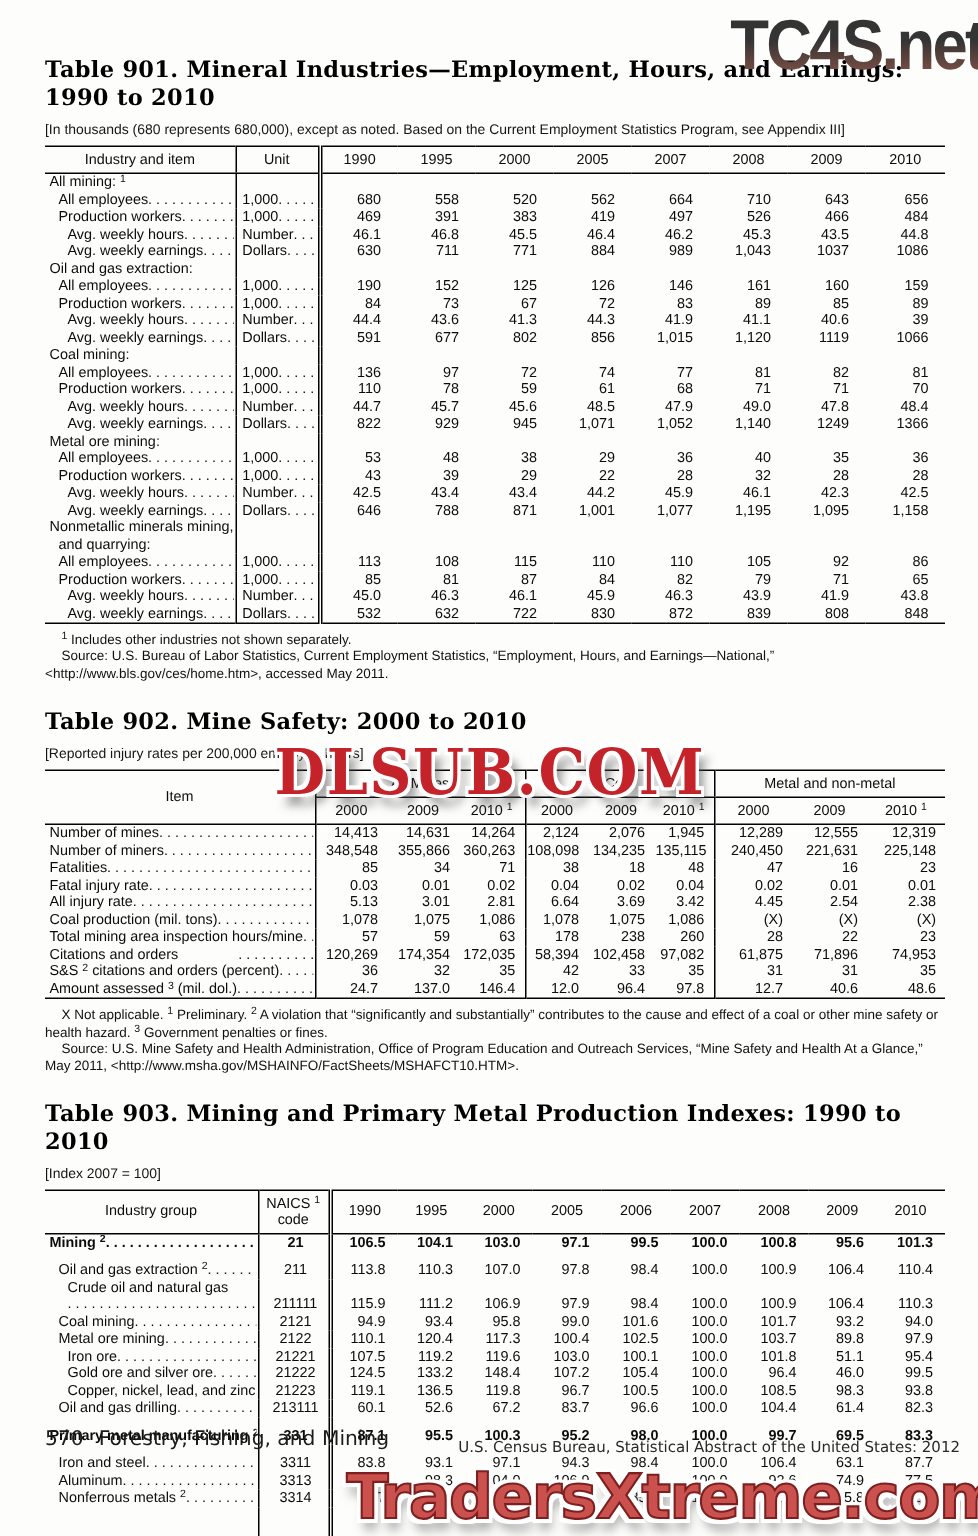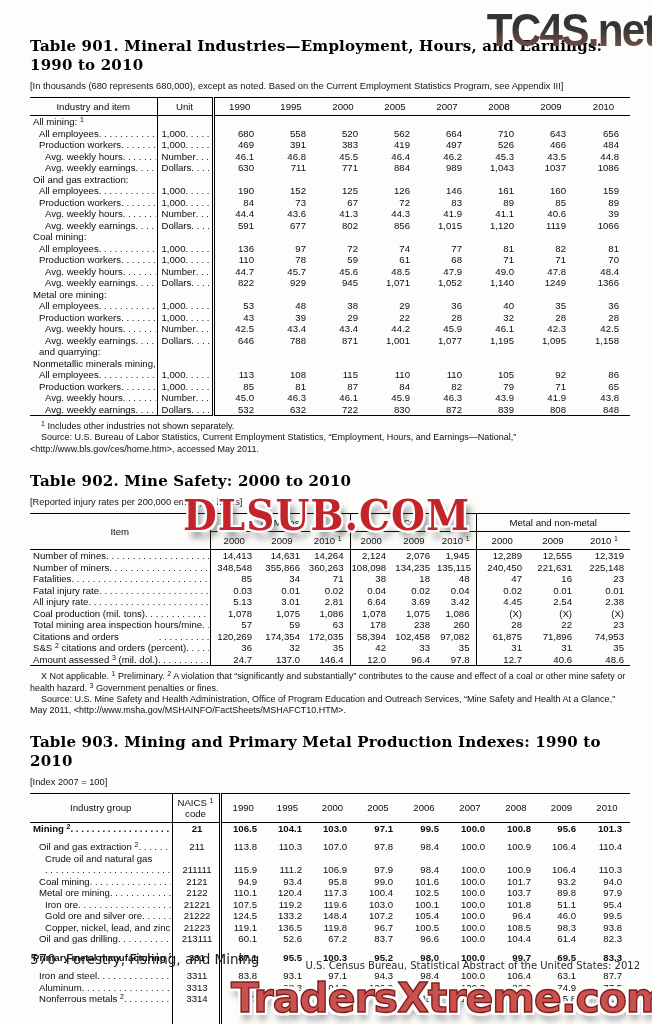--- a/index.html
+++ b/index.html
@@ -517,38 +517,38 @@
               <td class="v">788</td>
               <td class="v">871</td>
               <td class="v">1,001</td>
               <td class="v">1,077</td>
               <td class="v">1,195</td>
               <td class="v">1,095</td>
               <td class="v">1,158</td>
             </tr>
             <tr>
               <td class="lbl">
-                <div class="lblflex" style="padding-left: 8px;">
-                  <span class="lt">and quarrying:</span>
+                <div class="lblflex" style="padding-left: 2px;">
+                  <span class="lt">Nonmetallic minerals mining,</span>
                 </div>
               </td>
               <td class="vl"></td>
               <td class="v vd"></td>
               <td class="v"></td>
               <td class="v"></td>
               <td class="v"></td>
               <td class="v"></td>
               <td class="v"></td>
               <td class="v"></td>
               <td class="v"></td>
             </tr>
             <tr>
               <td class="lbl">
-                <div class="lblflex" style="padding-left: 2px;">
-                  <span class="lt">Nonmetallic minerals mining,</span>
+                <div class="lblflex" style="padding-left: 8px;">
+                  <span class="lt">and quarrying:</span>
                 </div>
               </td>
               <td class="vl"></td>
               <td class="v vd"></td>
               <td class="v"></td>
               <td class="v"></td>
               <td class="v"></td>
               <td class="v"></td>
               <td class="v"></td>
               <td class="v"></td>

